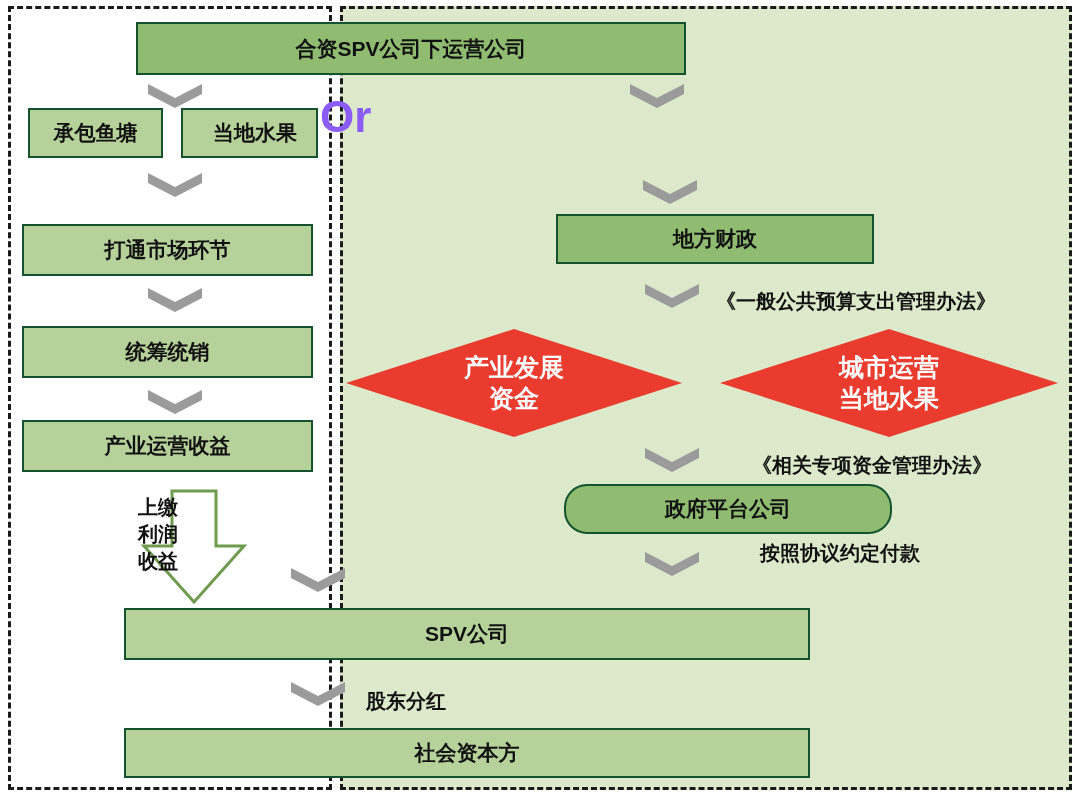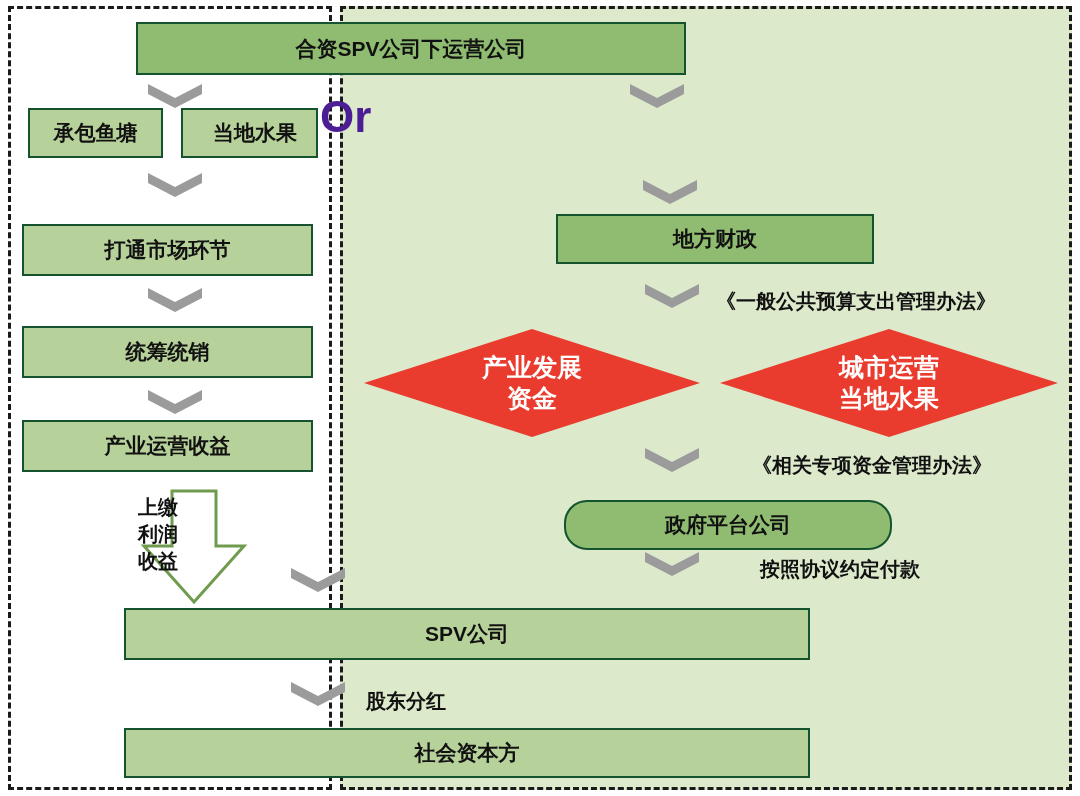--- a/index.html
+++ b/index.html
@@ -22,21 +22,21 @@
   .light { background:#b6d199; }
   .z2 { z-index:2; }
 
   .chevron {
     position:absolute; width:54px; height:24px; background:#9b9b9b; z-index:1;
     clip-path:polygon(0% 0%, 50% 58%, 100% 0%, 100% 42%, 50% 100%, 0% 42%);
   }
 
   .or-label {
     position:absolute; left:320px; top:92px; z-index:3;
-    font-size:44px; font-weight:bold; color:#4c1d95;
+    font-size:44px; font-weight:bold; color:#8b5cf6;
   }
 
   .note { position:absolute; z-index:1; font-size:20px; font-weight:bold; color:#111; white-space:nowrap; }
 
   .diamond {
     position:absolute; z-index:1; background:#e93c2e;
     clip-path:polygon(50% 0%, 100% 50%, 50% 100%, 0% 50%);
     display:flex; flex-direction:column; align-items:center; justify-content:center;
   }
   .diamond span { display:block; color:#ffffff; font-weight:bold; font-size:25px; line-height:1.25; text-align:center; }
@@ -84,34 +84,34 @@
   <div class="profit-text">
     <span>上缴</span>
     <span>利润</span>
     <span>收益</span>
   </div>
 
   <div class="box med" style="left:556px; top:214px; width:318px; height:50px;">地方财政</div>
 
   <div class="note" style="left:716px; top:288px;">《一般公共预算支出管理办法》</div>
 
-  <div class="diamond" style="left:364px; top:329px; width:336px; height:108px;">
+  <div class="diamond" style="left:346px; top:329px; width:336px; height:108px;">
     <span>产业发展</span>
     <span>资金</span>
   </div>
   <div class="diamond" style="left:720px; top:329px; width:338px; height:108px;">
     <span>城市运营</span>
     <span>当地水果</span>
   </div>
 
   <div class="note" style="left:752px; top:452px;">《相关专项资金管理办法》</div>
 
-  <div class="box med" style="left:564px; top:500px; width:328px; height:50px;border-radius:23px;">政府平台公司</div>
+  <div class="box med" style="left:564px; top:484px; width:328px; height:50px;border-radius:23px;">政府平台公司</div>
 
-  <div class="note" style="left:760px; top:556px;">按照协议约定付款</div>
+  <div class="note" style="left:760px; top:540px;">按照协议约定付款</div>
 
   <div class="box light z2" style="left:124px; top:608px; width:686px; height:52px;">SPV公司</div>
 
   <div class="note" style="left:366px; top:688px;">股东分红</div>
 
   <div class="box light z2" style="left:124px; top:728px; width:686px; height:50px;">社会资本方</div>
 
 </div>
 
 </body></html>

